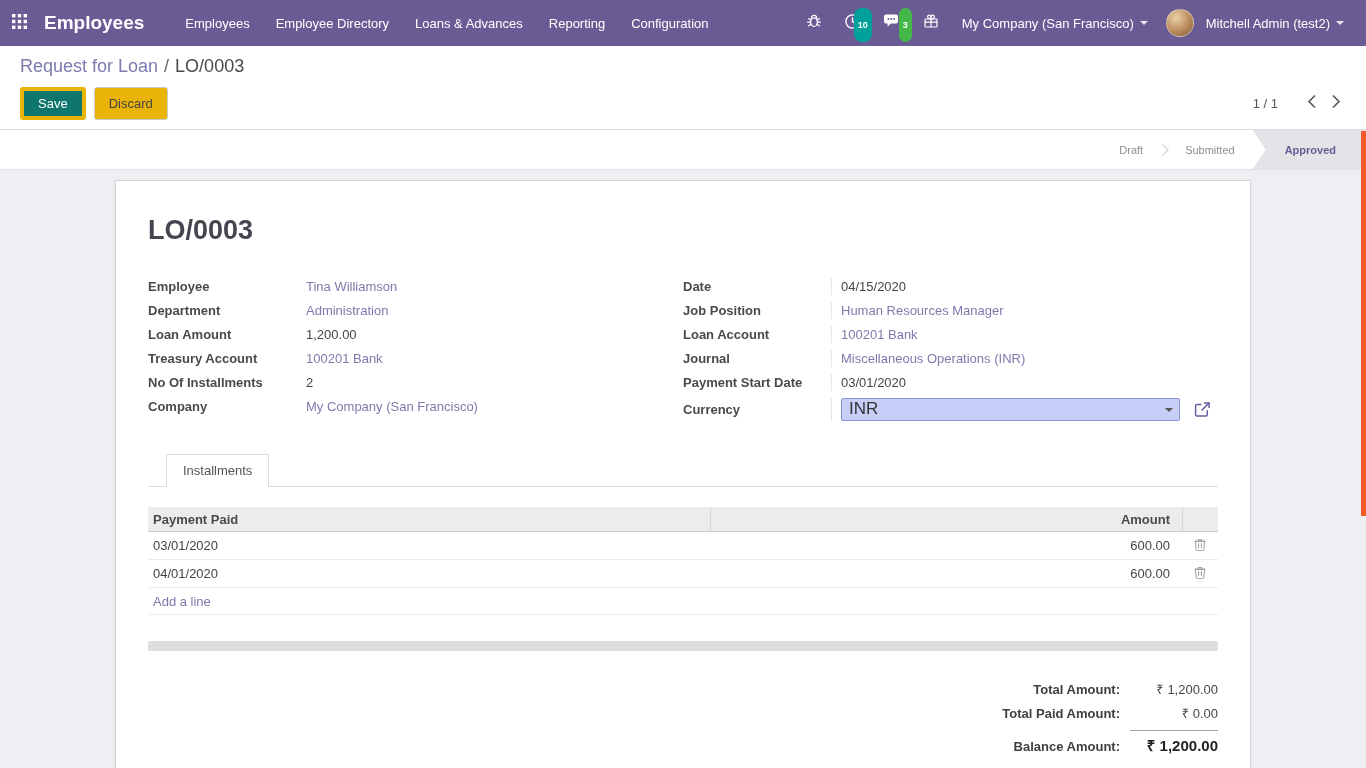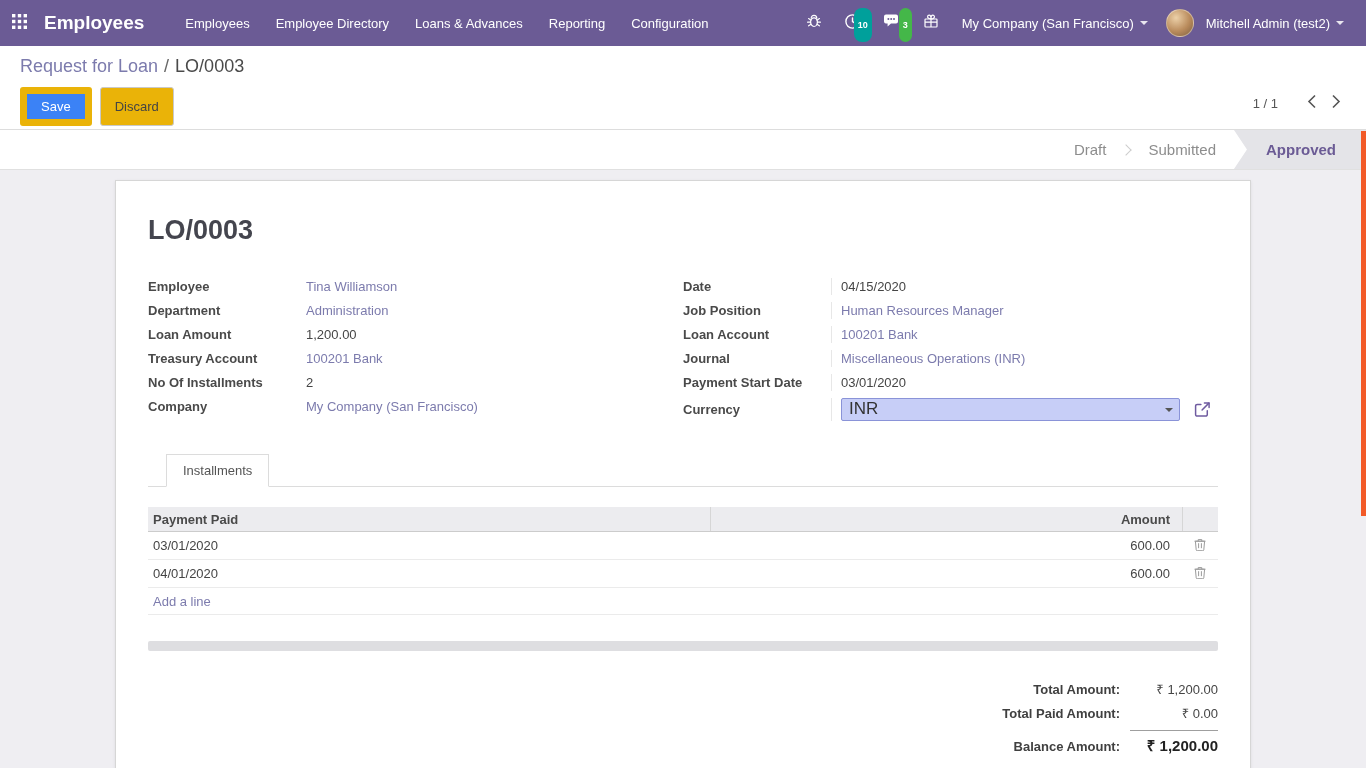--- a/index.html
+++ b/index.html
@@ -66,34 +66,34 @@
   
   .control-panel {
     background: #fff; border-bottom: 1px solid #dddddd;
     padding: 10px 20px 12px; position: relative; height: 84px;
   }
   .breadcrumb { font-size: 18px; color: #4a4a4a; }
   .breadcrumb .bc-link { color: #7c7bad; cursor: pointer; text-decoration: none; }
   .breadcrumb .bc-sep { margin: 0 6px; color: #666; }
   .cp-buttons { margin-top: 10px; display: flex; gap: 8px; }
   .btn { font-family: "Liberation Sans", sans-serif; font-size: 13px; border-radius: 3px; cursor: pointer; padding: 5px 14px; line-height: 15px; }
-  .btn-primary { background: #3b82f6; border: 7px solid #eab308; color: #fff; }
+  .btn-primary { background: #0f766e; border: 4px solid #eab308; color: #fff; }
   .btn-default { background: #eab308; border: 1px solid #c9c9c9; color: #444; }
   .pager {
     position: absolute; right: 18px; top: 44px;
     display: flex; align-items: center; gap: 0;
   }
   .pager-count { font-size: 13px; color: #555; margin-right: 22px; }
   .pager-btn { background: none; border: none; padding: 4px 7px; cursor: pointer; display: flex; align-items: center; }
 
   
   .statusbar {
     height: 40px; background: #fff; border-bottom: 1px solid #e0e0e0;
     display: flex; justify-content: flex-end; align-items: stretch;
-    font-size: 15px; overflow: hidden;
+    font-size: 11px; overflow: hidden;
   }
   .status-step {
     display: flex; align-items: center; padding: 0 18px;
     color: #8d8d8d; cursor: pointer; white-space: nowrap;
   }
   .status-chevron {
     width: 8px; height: 8px; align-self: center;
     border-top: 1px solid #cccccc; border-right: 1px solid #cccccc;
     transform: rotate(45deg); margin: 0 0 0 -2px;
   }

